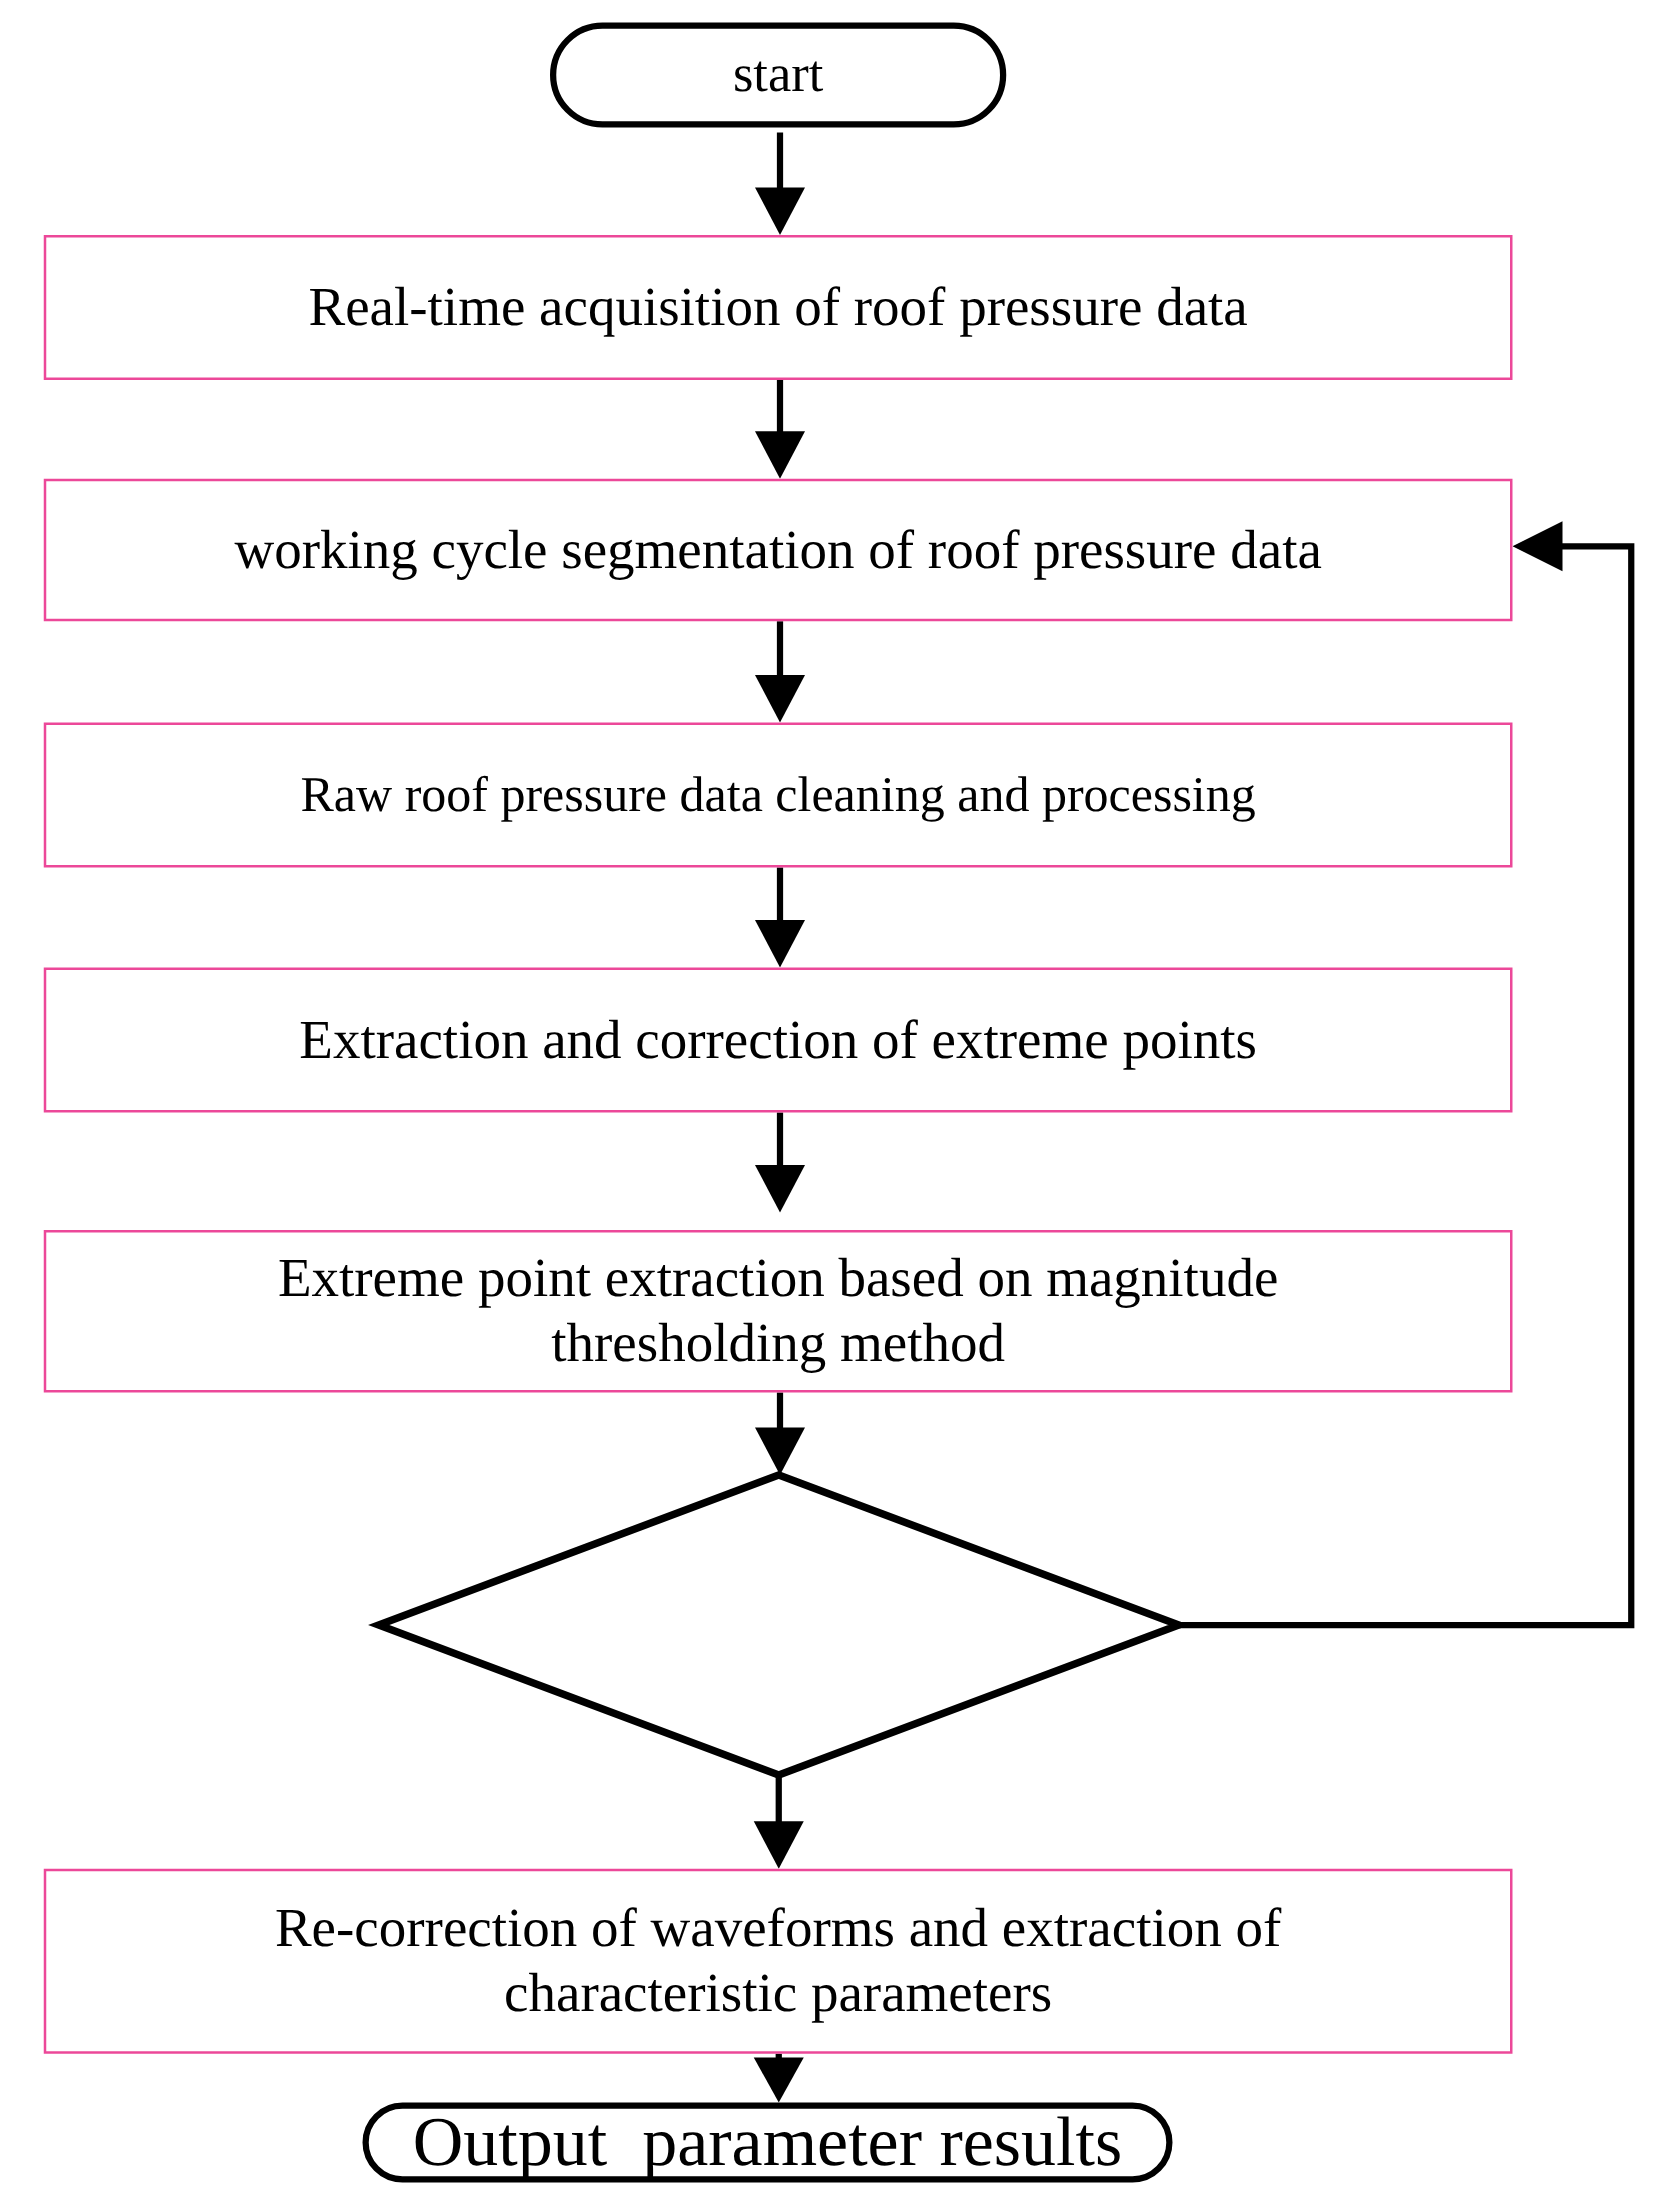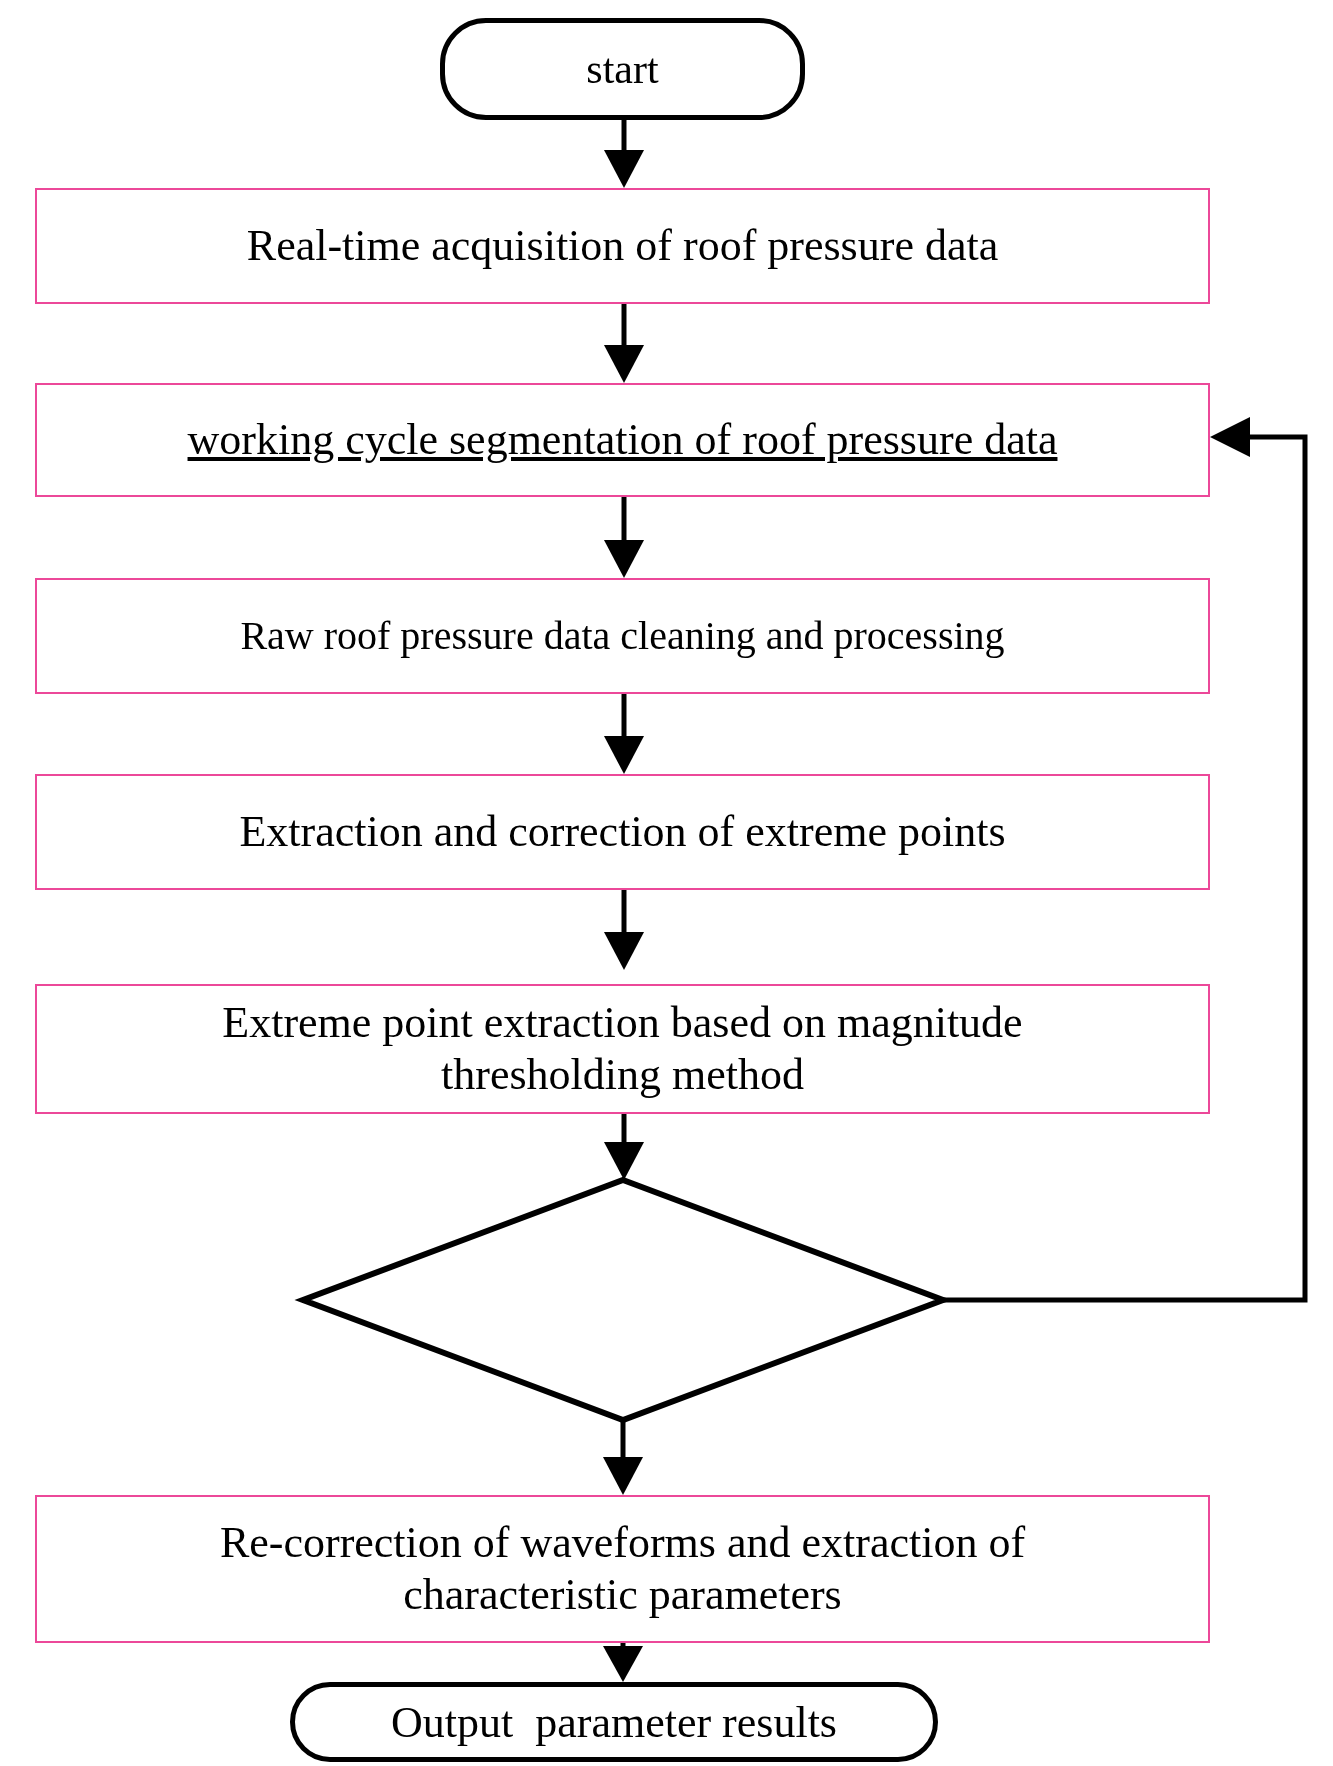--- a/index.html
+++ b/index.html
@@ -48,29 +48,29 @@
     position: absolute;
     display: flex;
     align-items: center;
     justify-content: center;
     text-align: center;
     z-index: 1;
     background: transparent;
     font-size: 45px;
     line-height: 1.1;
   }
-  #node-start    { left: 440px; top: 18px;   width: 365px; height: 102px;  border-radius: 46px; }
+  #node-start    { left: 440px; top: 18px;   width: 365px; height: 84px;  border-radius: 46px; }
   #node-acquire  { top: 188px;  height: 116px; }
-  #node-segment  { top: 383px;  height: 114px; text-decoration: underline; }
+  #node-segment  { top: 383px;  height: 114px; }
   #node-clean    { top: 578px;  height: 116px; font-size: 40px; }
   #node-extract  { top: 774px;  height: 116px; }
   #node-threshold{ top: 970px;  height: 130px; margin-top: 14px; }
   #node-decision { left: 363px; top: 1232px; width: 520px; height: 136px; }
   #node-recorrect{ top: 1495px; height: 148px; }
-  #node-output   { left: 290px; top: 1682px; width: 648px; height: 80px; border-radius: 40px; font-size: 44px; white-space: pre-wrap; }
+  #node-output   { left: 290px; top: 1682px; width: 648px; height: 64px; border-radius: 40px; font-size: 56px; white-space: pre-wrap; }
   .wrap-1000 { display: inline-block; max-width: 1000px; }
   .wrap-1050 { display: inline-block; max-width: 1050px; }
   .wrap-520  { display: inline-block; max-width: 520px; }
 </style>
 </head>
 <body>
 
 <div id="canvas">
 
   <svg id="edges-svg" viewBox="0 0 1333 1766" xmlns="http://www.w3.org/2000/svg">

